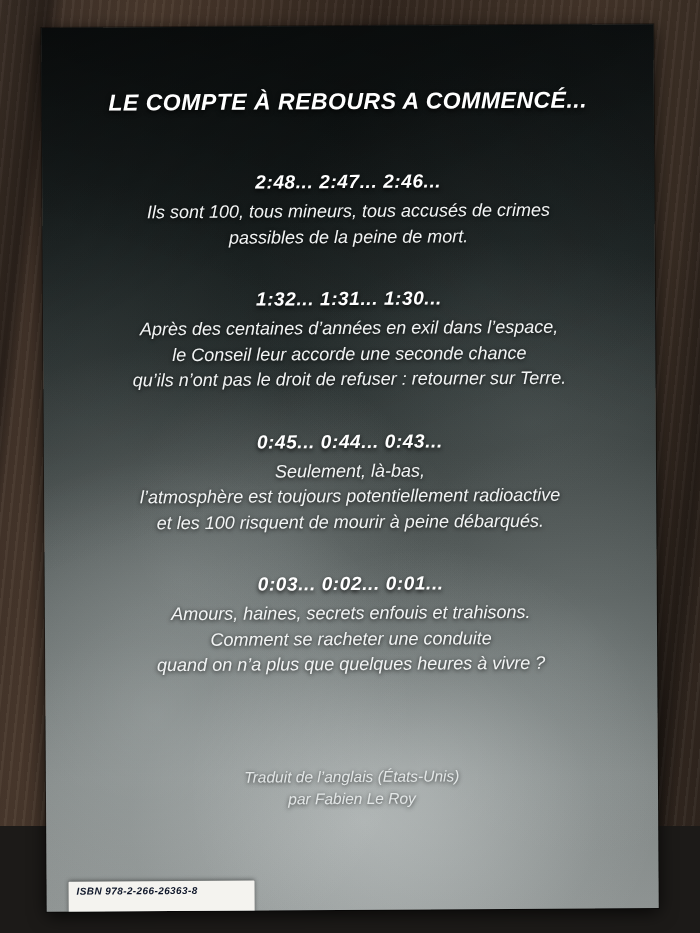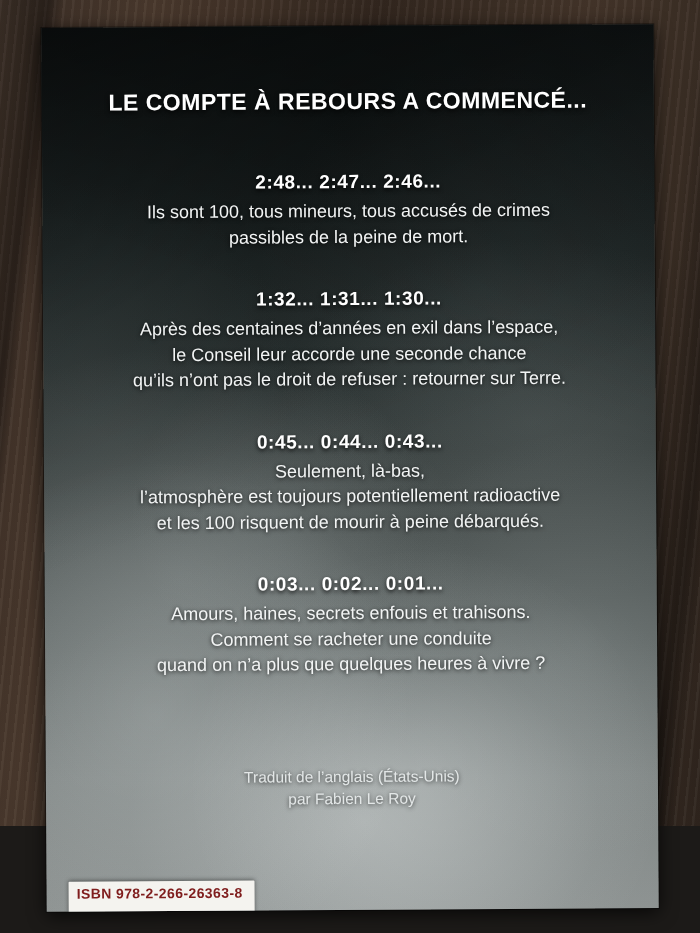--- a/index.html
+++ b/index.html
@@ -19,20 +19,21 @@
     position: relative;
     width: 700px;
     height: 826px;
     background:
       repeating-linear-gradient(96deg,
         rgba(255,255,255,0.035) 0px,
         rgba(255,255,255,0.035) 2px,
         rgba(0,0,0,0.05) 3px,
         rgba(0,0,0,0.05) 9px),
       linear-gradient(100deg, #3a2e26 0%, #4a392d 18%, #33271f 45%, #44352a 70%, #2f251e 100%);
+    font-style: italic;
   }
   
   #scene::before {
     content: "";
     position: absolute;
     inset: 0;
     background:
       linear-gradient(97deg, rgba(0,0,0,0.0) 0%, rgba(0,0,0,0.35) 6%, rgba(0,0,0,0.0) 8%),
       linear-gradient(97deg, rgba(0,0,0,0.0) 88%, rgba(0,0,0,0.30) 94%, rgba(0,0,0,0.0) 97%);
     pointer-events: none;
@@ -140,24 +141,24 @@
     z-index: 4;
     border-radius: 1px;
     box-shadow: 0 -1px 4px rgba(0,0,0,0.45);
     overflow: hidden;
   }
   #barcode .isbn {
     position: absolute;
     left: 8px;
     top: 4px;
     font-family: "Liberation Sans", sans-serif;
-    font-size: 14px;
+    font-size: 10px;
     font-weight: bold;
     letter-spacing: 0.4px;
-    color: #7f1d1d;
+    color: #0f172a;
     white-space: nowrap;
   }
 </style>
 </head>
 <body>
 
 <div id="scene">
 
   <div id="cover">
     <div class="smoke"></div>

